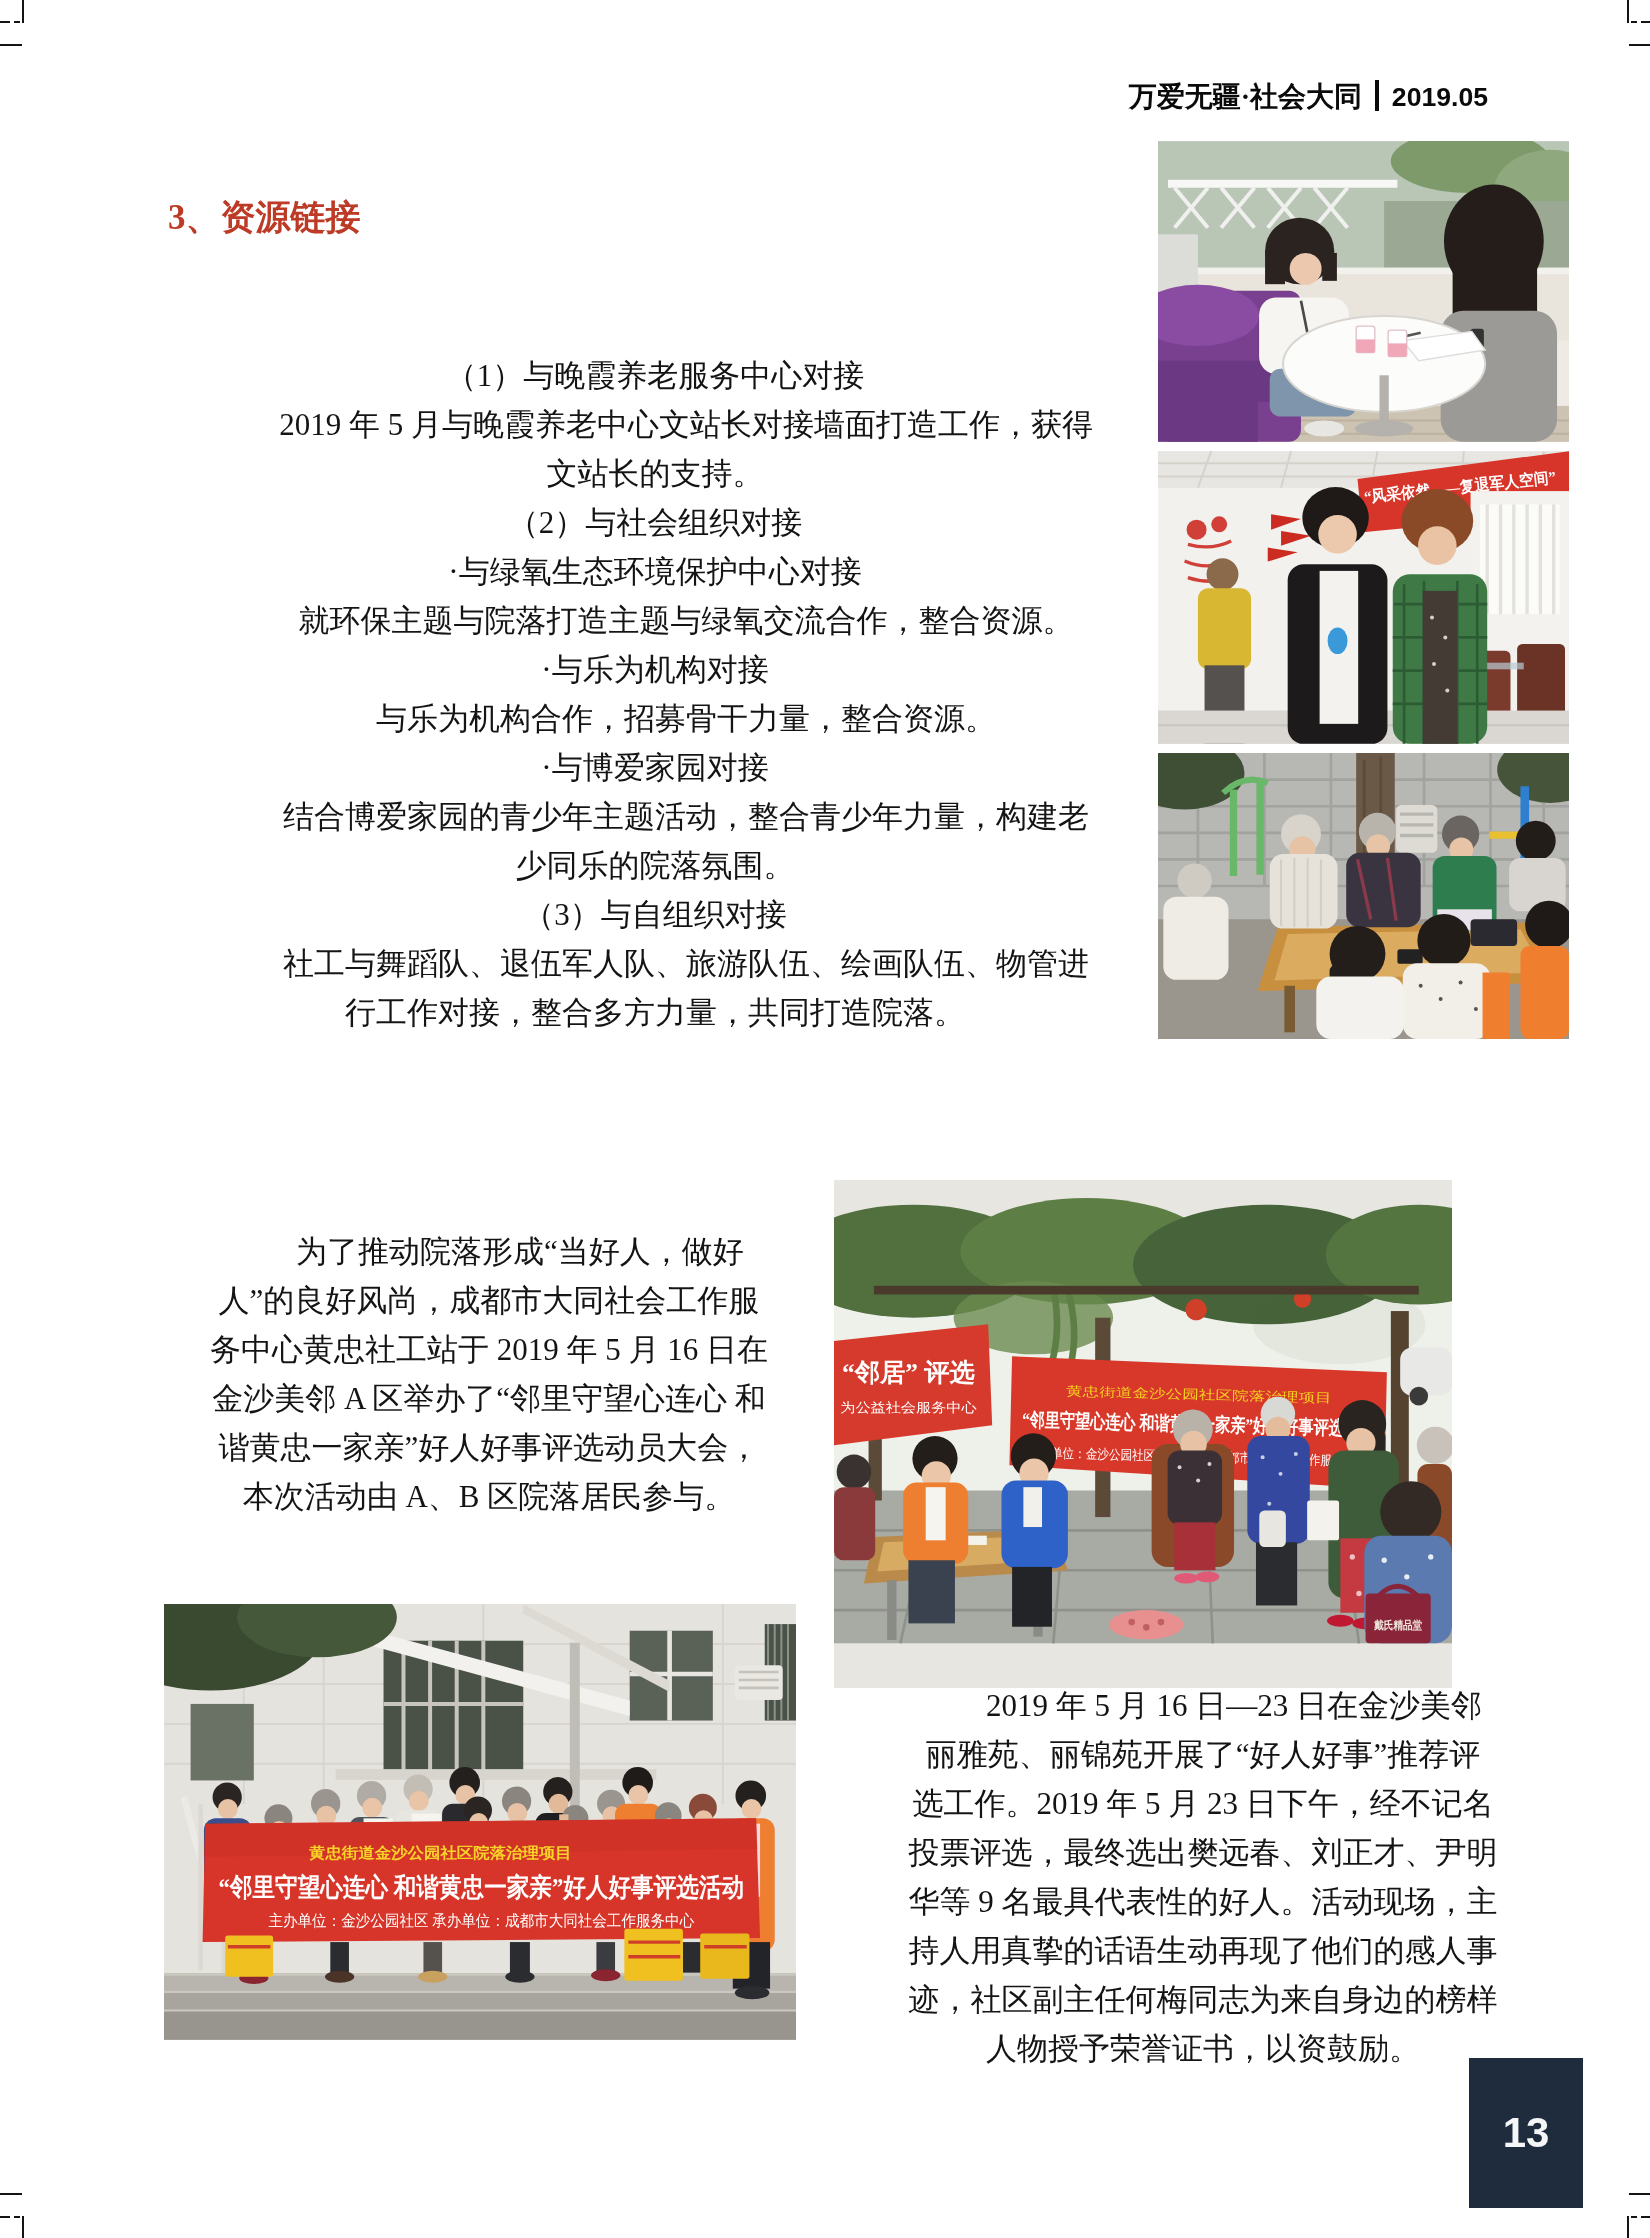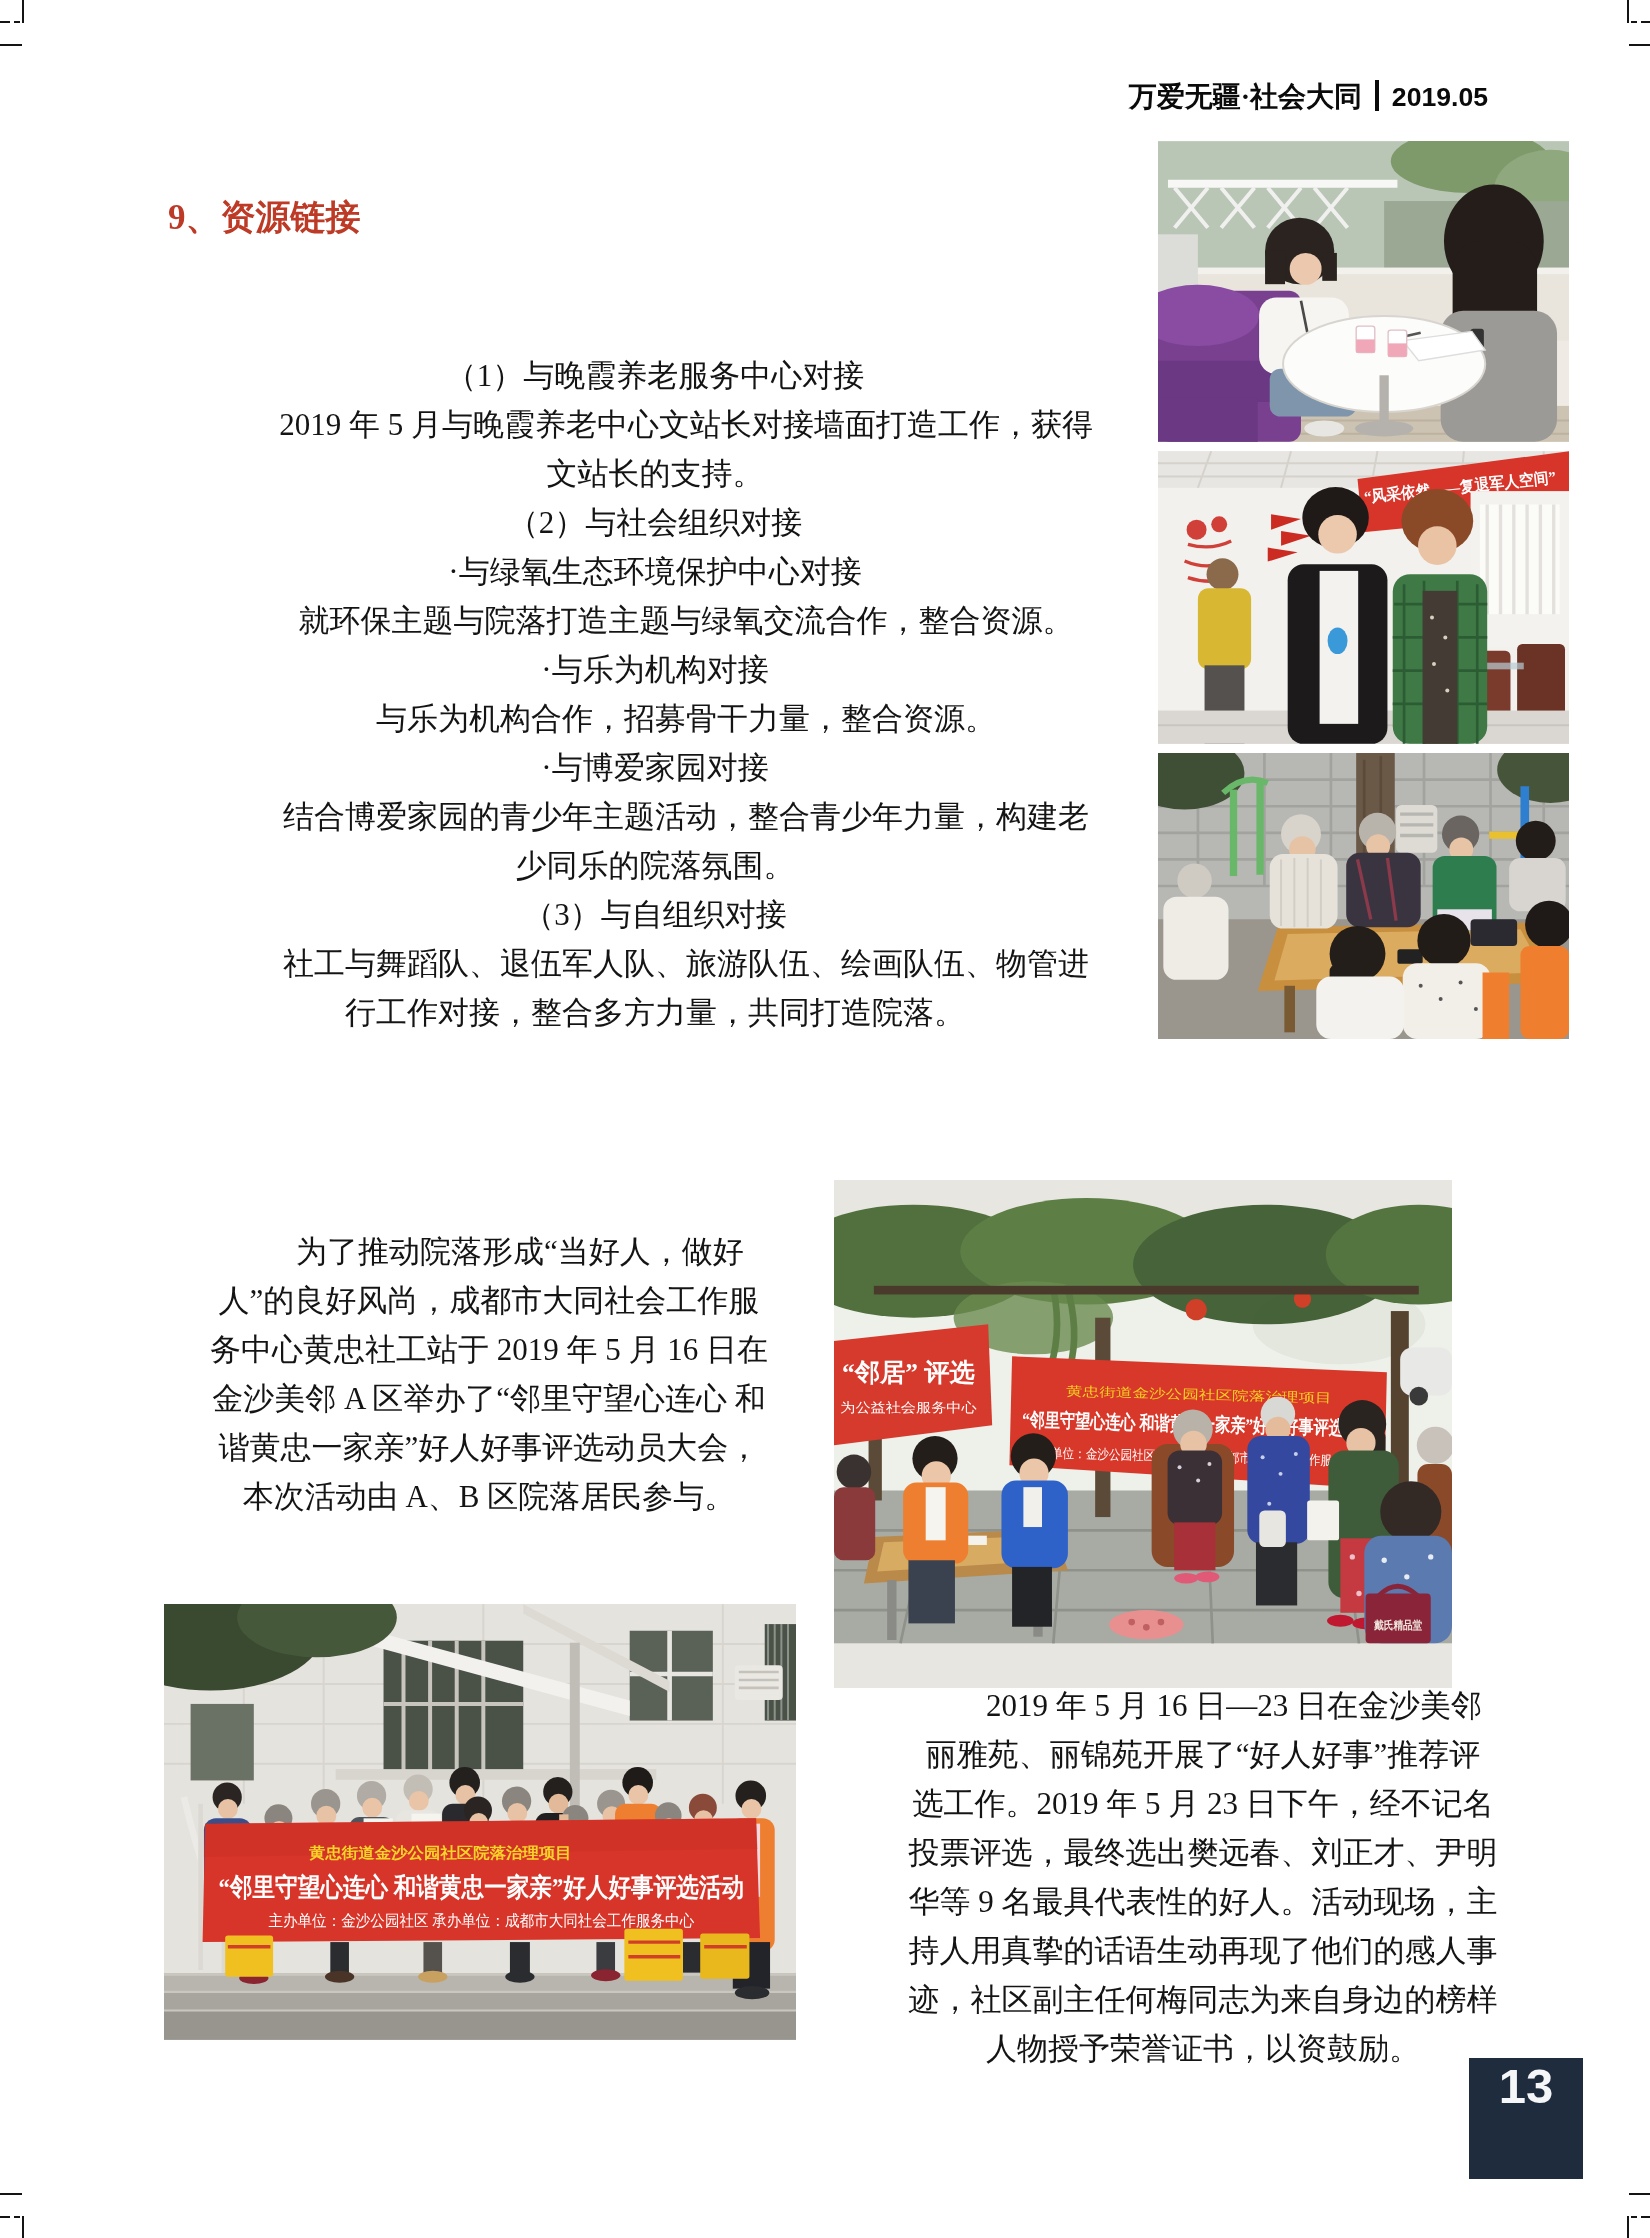--- a/index.html
+++ b/index.html
@@ -9,23 +9,23 @@
   .bodytext{font-size:31px;line-height:49px;white-space:pre-wrap;color:#141414;
             font-family:"Liberation Serif","DejaVu Serif",serif;text-align:center;}
   .heading{font-size:35px;font-weight:bold;color:#bd3a26;white-space:pre;
            font-family:"Liberation Serif","DejaVu Serif",serif;}
   .header-line{font-size:28px;font-weight:bold;color:#0a0a0a;white-space:nowrap;
                font-family:"Liberation Serif","DejaVu Serif",serif;text-align:center;}
   .header-line .issue{font-family:"Liberation Sans","DejaVu Sans",sans-serif;font-weight:600;font-size:26.6px;}
   .header-sep{display:inline-block;width:3.3px;height:31px;background:#0a0a0a;margin:0 13.3px;vertical-align:-5.3px;}
   .photo{position:absolute;overflow:hidden;background:#e8e6e0;}
   .photo svg{display:block;width:100%;height:100%;}
-  #pagebox{position:absolute;left:1469px;top:2058px;width:114px;height:121px;background:#1f2c3e;
+  #pagebox{position:absolute;left:1469px;top:2058px;width:114px;height:150px;background:#1f2c3e;
            color:#f4f6f8;font-family:"Liberation Sans","DejaVu Sans",sans-serif;font-weight:bold;
-           font-size:49px;display:flex;align-items:flex-start;justify-content:center;}
+           font-size:42px;display:flex;align-items:center;justify-content:center;}
   .mk{position:absolute;background:#141414;}
 </style>
 </head>
 <body>
 
 <div id="page">
 
   <div class="mk" style="left:22px;top:0;width:2px;height:22.6px;"></div>
   <div class="mk" style="left:0;top:21px;width:10px;height:2px;"></div>
   <div class="mk" style="left:14px;top:21px;width:6px;height:2px;"></div>
@@ -40,21 +40,21 @@
   <div class="mk" style="left:0;bottom:44px;width:22px;height:2px;"></div>
   <div class="mk" style="right:22px;bottom:0;width:2px;height:22.6px;"></div>
   <div class="mk" style="right:0;bottom:21px;width:10px;height:2px;"></div>
   <div class="mk" style="right:14px;bottom:21px;width:6px;height:2px;"></div>
   <div class="mk" style="right:0;bottom:44px;width:22px;height:2px;"></div>
 
   <div class="abs header-line" style="right:163px;top:78px;">
     <span>万爱无疆·社会大同</span><span class="header-sep"></span><span class="issue">2019.05</span>
   </div>
 
-  <div class="abs heading" style="left:168px;top:194px;">9、资源链接</div>
+  <div class="abs heading" style="left:168px;top:194px;">3、资源链接</div>
   <div class="abs bodytext" style="left:153px;top:351px;width:1004px;">（1）与晚霞养老服务中心对接
 　　2019 年 5 月与晚霞养老中心文站长对接墙面打造工作，获得
 文站长的支持。
 （2）与社会组织对接
 ·与绿氧生态环境保护中心对接
 　　就环保主题与院落打造主题与绿氧交流合作，整合资源。
 ·与乐为机构对接
 　　与乐为机构合作，招募骨干力量，整合资源。
 ·与博爱家园对接
 　　结合博爱家园的青少年主题活动，整合青少年力量，构建老

